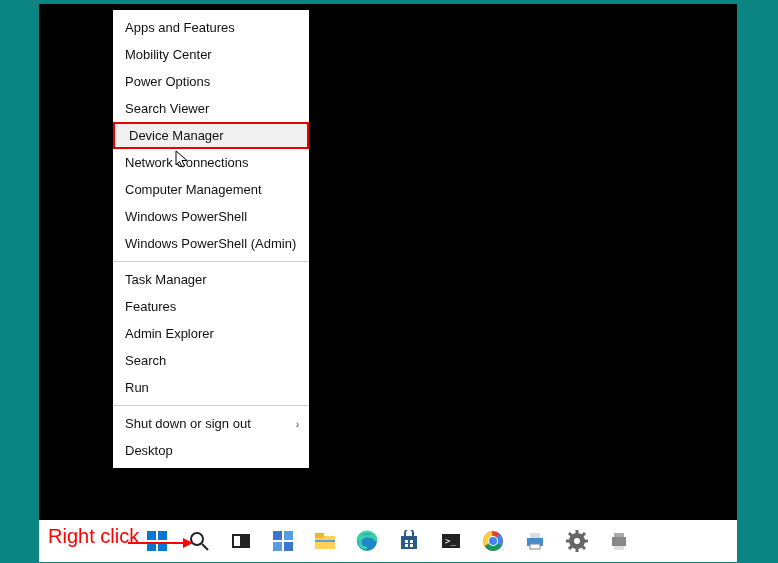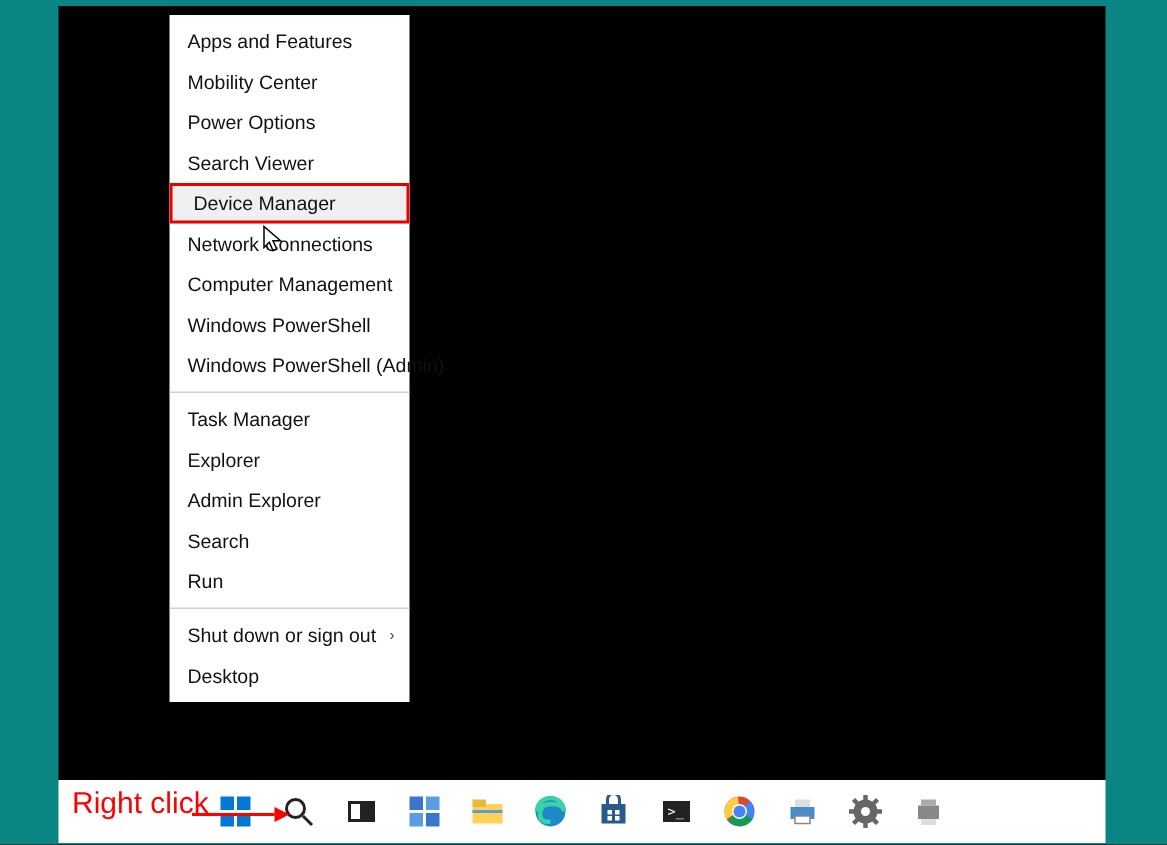--- a/index.html
+++ b/index.html
@@ -38,21 +38,21 @@
       display: flex;
       align-items: center;
       justify-content: center;
       cursor: pointer;
       font-size: 18px;
     }
     .context-menu {
       position: absolute;
       left: 113px;
       top: 10px;
-      width: 160px;
+      width: 196px;
       background: #fff;
       box-shadow: 0 4px 12px rgba(0,0,0,0.25);
       font-size: 13px;
       color: #111;
       z-index: 50;
     }
     .menu-list { list-style: none; padding: 4px 0; }
     .menu-item {
       padding: 6px 12px;
       cursor: pointer;
@@ -115,21 +115,21 @@
       <li class="menu-item"><span>Mobility Center</span></li>
       <li class="menu-item"><span>Power Options</span></li>
       <li class="menu-item"><span>Search Viewer</span></li>
       <li class="menu-item hover highlighted-box"><span>Device Manager</span></li>
       <li class="menu-item"><span>Network Connections</span></li>
       <li class="menu-item"><span>Computer Management</span></li>
       <li class="menu-item"><span>Windows PowerShell</span></li>
       <li class="menu-item"><span>Windows PowerShell (Admin)</span></li>
       <li class="menu-sep"></li>
       <li class="menu-item"><span>Task Manager</span></li>
-      <li class="menu-item"><span>Explorer</span></li>
+      <li class="menu-item"><span>Features</span></li>
       <li class="menu-item"><span>Admin Explorer</span></li>
       <li class="menu-item"><span>Search</span></li>
       <li class="menu-item"><span>Run</span></li>
       <li class="menu-sep"></li>
       <li class="menu-item"><span>Shut down or sign out</span><span class="submenu-arrow">›</span></li>
       <li class="menu-item"><span>Desktop</span></li>
     </ul>
 </div>
 
 <svg class="cursor-icon" width="16" height="20" viewBox="0 0 16 20">

